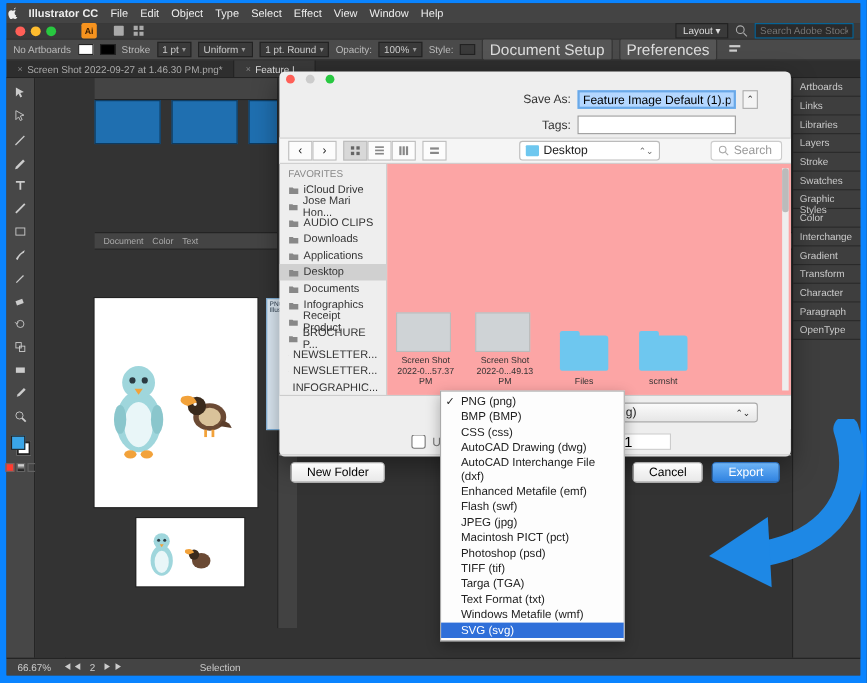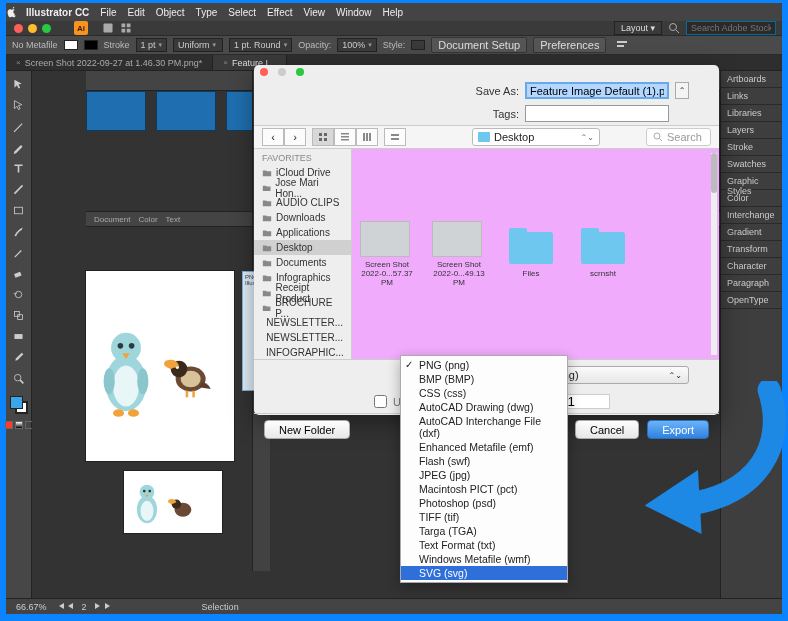--- a/index.html
+++ b/index.html
@@ -20,21 +20,21 @@
 .wintitle .aiicon { width:14px; height:14px; background:#f7931e; border-radius:2px; display:flex; align-items:center; justify-content:center; font-size:8px; font-weight:bold; color:#3b1d00; margin-right:6px;}
 .tinyicons { margin-left:8px; display:flex; gap:6px; }
 .tinyicons svg { width:12px; height:12px; fill:#aaa; }
 
 
 .ctrlbar { height:20px; background:#4a4a4a; border-top:1px solid #2a2a2a; border-bottom:1px solid #2a2a2a; display:flex; align-items:center; padding:0 6px; font-size:9px; color:#ccc; gap:6px; }
 .ctrlbar .lbl { color:#bbb; }
 .ctrlbar .dd { background:#3a3a3a; border:1px solid #222; height:14px; display:flex; align-items:center; padding:0 4px; font-size:9px; color:#ccc; }
 .ctrlbar .dd::after { content:"▾"; margin-left:3px; font-size:7px; color:#999;}
 .ctrlbar .sw { width:14px; height:10px; border:1px solid #222; }
-.ctrlbar .btn { background:#555; border:1px solid #333; padding:1px 6px; font-size:11px; color:#ddd; border-radius:2px; }
+.ctrlbar .btn { background:#555; border:1px solid #333; padding:1px 6px; font-size:14px; color:#ddd; border-radius:2px; }
 .layoutbar { position:absolute; right:6px; top:18px; height:14px; display:flex; align-items:center; gap:6px; }
 .layoutbar .dd { background:#3a3a3a; border:1px solid #222; padding:1px 6px; font-size:9px; color:#ddd; }
 .layoutbar .search { background:#2a2a2a; border:1px solid #0369a1; width:90px; height:14px; font-size:9px; color:#888; padding:0 4px; }
 
 
 .tabrow { height:16px; background:#2e2e2e; border-bottom:1px solid #222; display:flex; align-items:center; font-size:9px; color:#aaa; }
 .tabrow .tab { padding:0 10px; border-right:1px solid #222; height:100%; display:flex; align-items:center; gap:4px;}
 .tabrow .tab .x { font-size:8px; color:#888; }
 .tabrow .tab.active { background:#3a3a3a; color:#ddd; }
 
@@ -89,21 +89,21 @@
 .dialog .toolbar2 .sbtn.active{background:#d8d8d8;}
 .dialog .toolbar2 .locdd { flex:0 0 128px; height:18px; border:1px solid #bbb; border-radius:3px; background:#fff; display:flex; align-items:center; padding:0 5px; gap:4px; margin-left:60px;}
 .dialog .toolbar2 .locdd .fld{width:12px;height:10px;background:#6ec7ef;border-radius:1px;}
 .dialog .toolbar2 .srch { flex:1; margin-left:40px; height:18px; border:1px solid #ccc; border-radius:3px; background:#fff; display:flex; align-items:center; padding:0 6px; color:#999; gap:4px;}
 .dialog .body { display:flex; height:210px; }
 .dialog .sidebar { width:98px; border-right:1px solid #ccc; overflow:hidden; }
 .dialog .sidebar .hdr { font-size:9px; color:#888; text-transform:uppercase; padding:4px 8px 2px; }
 .dialog .sidebar .item { display:flex; align-items:center; gap:4px; padding:2px 8px; font-size:10px; color:#333; height:15px;}
 .dialog .sidebar .item.sel { background:#d0d0d0; }
 .dialog .sidebar .item svg{width:10px;height:10px;fill:#888;}
-.dialog .filepane { flex:1; background:#f0abfc; padding:8px; display:flex; align-items:center; gap:18px; position:relative;}
+.dialog .filepane { flex:1; background:#fca5a5; padding:8px; display:flex; align-items:flex-end; gap:18px; position:relative;}
 .dialog .filepane .fi { width:54px; text-align:center; font-size:8px; color:#333; line-height:1.15;}
 .dialog .filepane .fi .thumb{width:50px;height:36px;background:#cfd3d6;border:1px solid #bbb;margin-bottom:3px;display:flex;align-items:center;justify-content:center;}
 .dialog .filepane .fi .fld{width:44px;height:32px;background:#6ec7ef;border-radius:3px 3px 2px 2px;margin:2px auto 5px;position:relative;}
 .dialog .filepane .fi .fld::before{content:"";position:absolute;left:0;top:-4px;width:18px;height:6px;background:#6ec7ef;border-radius:2px 2px 0 0;}
 .dialog .filepane .scr { position:absolute; right:2px; top:4px; bottom:4px; width:6px; background:#eee;}
 .dialog .filepane .scr .th{position:absolute;left:0;right:0;top:0;height:40px;background:#bbb;border-radius:3px;}
 
 .dialog .formatrow { display:flex; align-items:center; padding:6px 30px 6px 0; gap:5px; border-top:1px solid #ccc; background:#eee; justify-content:flex-end;}
 .dialog .formatdd { width:170px; height:18px; border:1px solid #aaa; background:linear-gradient(#fbfbfb,#e6e6e6); border-radius:3px; display:flex; align-items:center; padding:0 6px; font-size:11px;}
 .dialog .useab { display:flex; align-items:center; gap:6px; padding:4px 0 4px 120px; font-size:11px; color:#777;}
@@ -163,21 +163,21 @@
       <div class="dd"><span>Layout</span> ▾</div>
       <svg width="12" height="12">
           <circle cx="5" cy="5" r="3.5" fill="none" stroke="#aaa"></circle>
           <line x1="8" y1="8" x2="11" y2="11" stroke="#aaa"></line>
         </svg>
       <input class="search" placeholder="Search Adobe Stock" style="">
     </div>
   </div>
 
   <div class="ctrlbar">
-    <span class="lbl">No Metafile</span>
+    <span class="lbl">No Artboards</span>
     <div class="sw" style="background:#fff"></div>
     <div class="sw" style="background:#000"></div>
     <span class="lbl">Stroke</span>
     <div class="dd">1 pt</div>
     <div class="dd" style="width:50px">Uniform</div>
     <div class="dd">1 pt. Round</div>
     <span class="lbl">Opacity:</span>
     <div class="dd">100%</div>
     <span class="lbl">Style:</span>
     <div class="sw" style="background:#3a3a3a"></div>
@@ -378,21 +378,21 @@
           <path d="M6 1L1 4l5 3z" fill="#ccc"></path>
         </svg>
       <span style="margin:0 4px">2</span>
       <svg viewBox="0 0 8 8">
           <path d="M2 1l5 3-5 3z" fill="#ccc"></path>
         </svg>
       <svg viewBox="0 0 8 8">
           <path d="M7 1v6M1 1l5 3-5 3z" fill="#ccc"></path>
         </svg>
     </span>
-    <span style="margin-left:80px">Selection</span>
+    <span style="margin-left:60px">Selection</span>
   </div>
 
 </div>
 
 <div class="dialog">
   <div class="dwinbar">
     <div class="dot r"></div>
     <div class="dot" style="background:#ccc"></div>
     <div class="dot g"></div>
   </div>

